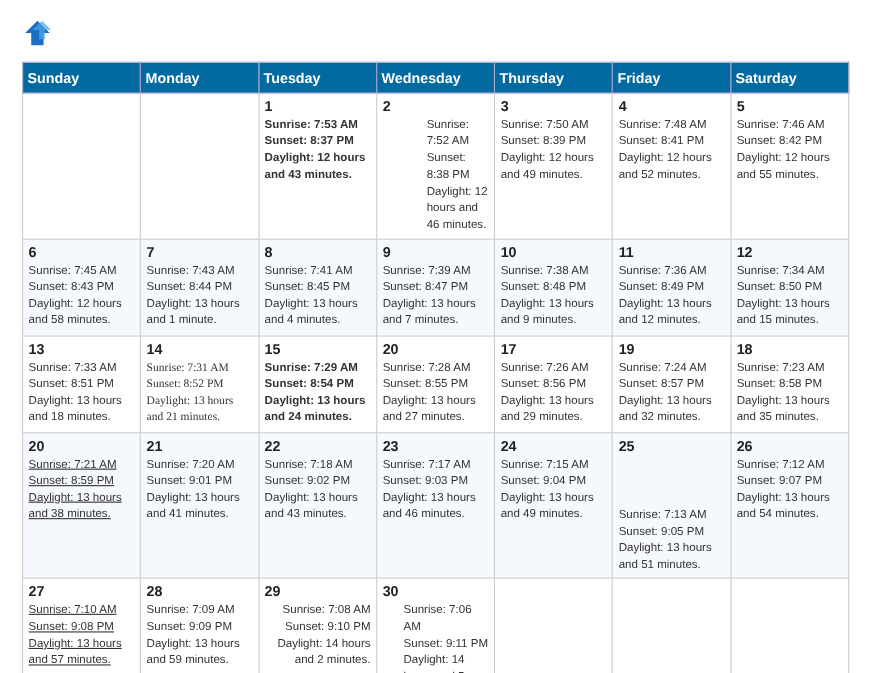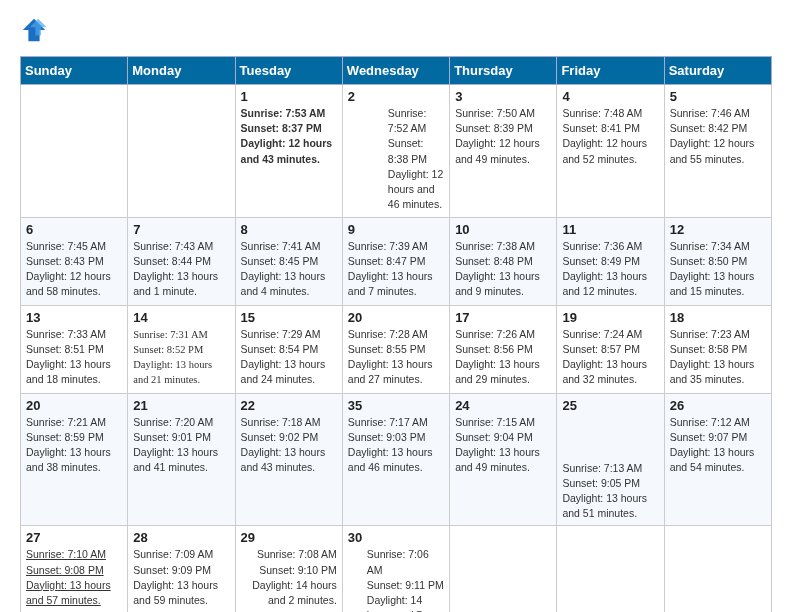--- a/index.html
+++ b/index.html
@@ -158,21 +158,21 @@
 Daylight: 13 hours and 18 minutes.</div>
           </td>
           <td>
             <div class="day-num">14</div>
             <div class="day-info" style="white-space: pre-line; font-family: Liberation Serif, serif;">Sunrise: 7:31 AM
 Sunset: 8:52 PM
 Daylight: 13 hours and 21 minutes.</div>
           </td>
           <td>
             <div class="day-num">15</div>
-            <div class="day-info" style="white-space: pre-line;">Sunrise: 7:29 AM
+            <div class="day-info" style="white-space: pre-line; font-weight: bold;">Sunrise: 7:29 AM
 Sunset: 8:54 PM
 Daylight: 13 hours and 24 minutes.</div>
           </td>
           <td>
             <div class="day-num">20</div>
             <div class="day-info" style="white-space: pre-line;">Sunrise: 7:28 AM
 Sunset: 8:55 PM
 Daylight: 13 hours and 27 minutes.</div>
           </td>
           <td>
@@ -190,38 +190,38 @@
           <td>
             <div class="day-num">18</div>
             <div class="day-info" style="white-space: pre-line;">Sunrise: 7:23 AM
 Sunset: 8:58 PM
 Daylight: 13 hours and 35 minutes.</div>
           </td>
         </tr>
         <tr>
           <td>
             <div class="day-num">20</div>
-            <div class="day-info" style="white-space: pre-line;">Sunrise: 7:21 AM
+            <div class="day-info" style="white-space: pre-line; text-decoration: underline;">Sunrise: 7:21 AM
 Sunset: 8:59 PM
 Daylight: 13 hours and 38 minutes.</div>
           </td>
           <td>
             <div class="day-num">21</div>
             <div class="day-info" style="white-space: pre-line;">Sunrise: 7:20 AM
 Sunset: 9:01 PM
 Daylight: 13 hours and 41 minutes.</div>
           </td>
           <td>
             <div class="day-num">22</div>
             <div class="day-info" style="white-space: pre-line;">Sunrise: 7:18 AM
 Sunset: 9:02 PM
 Daylight: 13 hours and 43 minutes.</div>
           </td>
           <td>
-            <div class="day-num">35</div>
+            <div class="day-num">23</div>
             <div class="day-info" style="white-space: pre-line;">Sunrise: 7:17 AM
 Sunset: 9:03 PM
 Daylight: 13 hours and 46 minutes.</div>
           </td>
           <td>
             <div class="day-num">24</div>
             <div class="day-info" style="white-space: pre-line;">Sunrise: 7:15 AM
 Sunset: 9:04 PM
 Daylight: 13 hours and 49 minutes.</div>
           </td>

